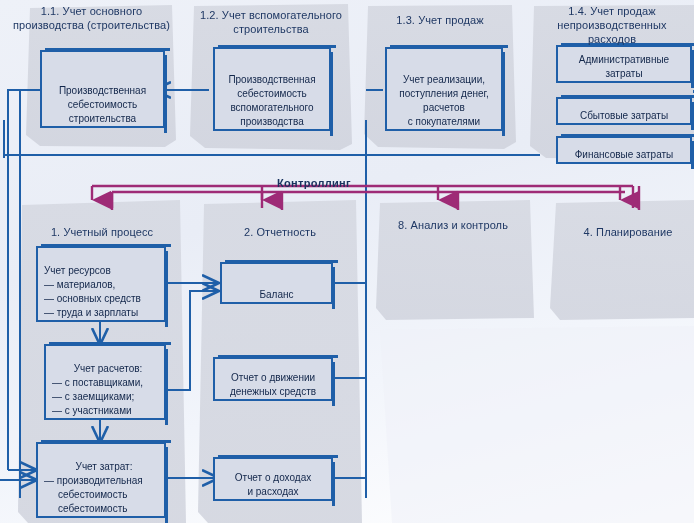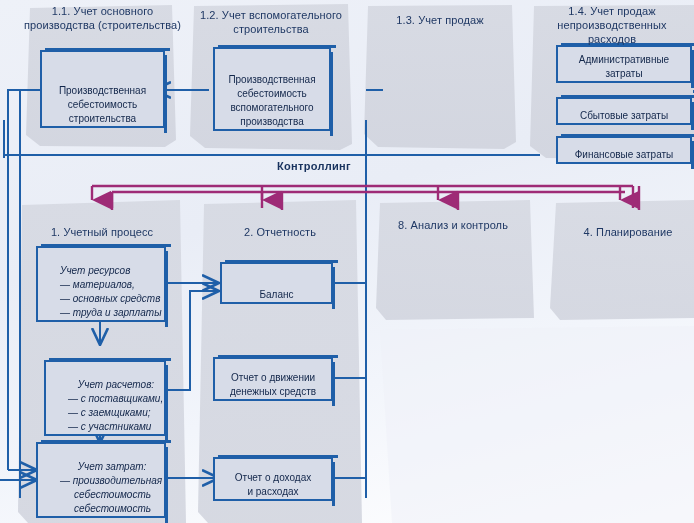--- a/index.html
+++ b/index.html
@@ -39,20 +39,21 @@
   }
 
   
   .controlling-label {
     position: absolute;
     font-size: 11px;
     font-weight: bold;
     color: #18325e;
     letter-spacing: .3px;
     z-index: 5;
+    margin-top: 17px;
   }
 
   
   .node {
     position: absolute;
     box-sizing: border-box;
     border: 2px solid #1f5fa8;
     background: #d7dce8;
     color: #12264a;
     font-size: 10px;
@@ -82,21 +83,21 @@
   .node::after {
     content: "";
     position: absolute;
     right: -4px; top: 3px;
     width: 3px;
     height: calc(100% + 4px);
     background: #1f5fa8;
     pointer-events: none;
   }
 
-  .pad-l { padding-left: 22px; font-style: italic; }
+  .pad-l { padding-left: 6px; }
 </style>
 </head>
 <body>
 
 <div id="canvas">
 
   <svg id="bg-svg" viewBox="0 0 694 523">
     <defs>
       <linearGradient id="pgrad" x1="0" y1="0" x2="0" y2="1">
         <stop offset="0%" stop-color="#d4d7e0"></stop>
@@ -177,21 +178,21 @@
       <path d="M438,186 L438,200" marker-end="url(#ar-mag)"></path>
       <path d="M620,186 L620,200" marker-end="url(#ar-mag)"></path>
 
       <path d="M112,192 L112,210"></path>
       <path d="M282,192 L282,210"></path>
       <path d="M458,192 L458,210"></path>
       <path d="M639,186 L639,210"></path>
     </g>
   </svg>
 
-  <div class="caption" style="left:20px; top:4px; width:165px;">
+  <div class="caption" style="left:9px; top:4px; width:165px;">
     <span class="ln">1.1. Учет основного</span>
     <span class="ln">производства</span>
     <span class="ln">(строительства)</span>
   </div>
   <div class="caption" style="left:182px; top:8px; width:178px;">
     <span class="ln">1.2. Учет вспомогательного</span>
     <span class="ln">строительства</span>
   </div>
   <div class="caption" style="left:366px; top:13px; width:148px;">
     <span class="ln">1.3. Учет продаж</span>
@@ -226,40 +227,46 @@
       <span class="ln">строительства</span>
     </div>
 
     <div class="node" style="left:213px; top:47px; width:118px; height:84px;">
       <span class="ln">Производственная</span>
       <span class="ln">себестоимость</span>
       <span class="ln">вспомогательного</span>
       <span class="ln">производства</span>
     </div>
 
+    <div class="node" style="left:385px; top:47px; width:118px; height:84px;">
+      <span class="ln">Учет реализации,</span>
+      <span class="ln">поступления денег,</span>
+      <span class="ln">расчетов</span>
+      <span class="ln">с покупателями</span>
+    </div>
 
     <div class="node" style="left:556px; top:45px; width:136px; height:38px;">
       <span class="ln">Административные</span>
       <span class="ln">затраты</span>
     </div>
     <div class="node" style="left:556px; top:97px; width:136px; height:28px;">
       <span class="ln">Сбытовые затраты</span>
     </div>
     <div class="node" style="left:556px; top:136px; width:136px; height:28px;">
       <span class="ln">Финансовые затраты</span>
     </div>
 
     <div class="node left-align pad-l" style="left:36px; top:246px; width:130px; height:76px;">
       <span class="ln">Учет ресурсов</span>
       <span class="ln">— материалов,</span>
       <span class="ln">— основных средств</span>
       <span class="ln">— труда и зарплаты</span>
     </div>
 
-    <div class="node left-align pad-l" style="left:44px; top:360px; width:122px; height:76px;">
+    <div class="node left-align pad-l" style="left:44px; top:344px; width:122px; height:76px;">
       <span class="ln" style="text-align:center;">Учет расчетов:</span>
       <span class="ln">— с поставщиками,</span>
       <span class="ln">— с заемщиками;</span>
       <span class="ln">— с участниками</span>
     </div>
 
     <div class="node left-align pad-l" style="left:36px; top:442px; width:130px; height:76px;">
       <span class="ln" style="text-align:center;">Учет затрат:</span>
       <span class="ln">— производительная</span>
       <span class="hang" style="padding-left:14px;">себестоимость</span>

